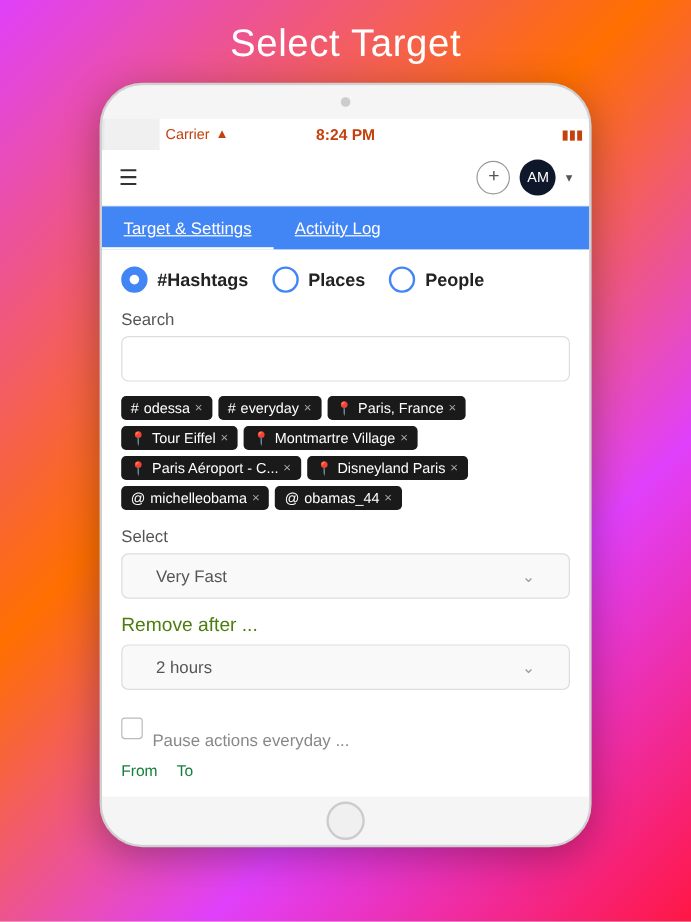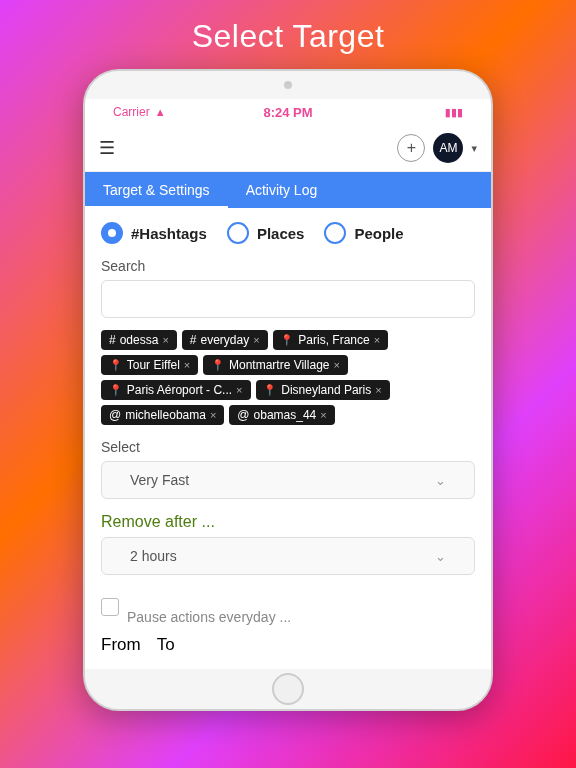--- a/index.html
+++ b/index.html
@@ -49,25 +49,26 @@
       height: 8px;
       background: #ccc;
       border-radius: 50%;
     }
 
     .status-bar {
       background: white;
       display: flex;
       align-items: center;
       justify-content: space-between;
-      padding: 4px 28px;
+      padding: 4px 5px;
       font-size: 12px;
       font-weight: 500;
-      color: #ec4899;
+      color: #c2410c;
       height: 26px;
+      margin-left: 48px;
     }
     .status-left { display: flex; align-items: center; gap: 5px; }
     .status-carrier { font-size: 12px; }
     .wifi-icon { font-size: 11px; }
     .status-time { font-size: 13px; font-weight: 600; position: absolute; left: 50%; transform: translateX(-50%); }
     .status-right { display: flex; align-items: center; gap: 4px; }
     .battery-icon { font-size: 11px; }
 
     .toolbar {
       background: white;
@@ -100,20 +101,21 @@
       display: flex;
       align-items: center;
     }
     .tab {
       padding: 10px 18px;
       font-size: 14px;
       font-weight: 500;
       color: white;
       cursor: pointer;
       position: relative;
+      text-decoration: underline;
     }
     .tab.active::after {
       content: '';
       position: absolute;
       bottom: 0; left: 0; right: 0;
       height: 2px;
       background: white;
     }
 
     .content {
@@ -224,21 +226,21 @@
 
     .from-to-row {
       display: flex;
       gap: 16px;
     }
     .from-to-item {
       display: flex;
       flex-direction: column;
       gap: 4px;
     }
-    .from-to-label { font-size: 17px; color: #000000; }
+    .from-to-label { font-size: 13px; color: #15803d; }
 
     .device-bottom {
       background: #f5f5f5;
       height: 40px;
       display: flex;
       align-items: center;
       justify-content: center;
     }
     .home-btn {
       width: 32px; height: 32px;

